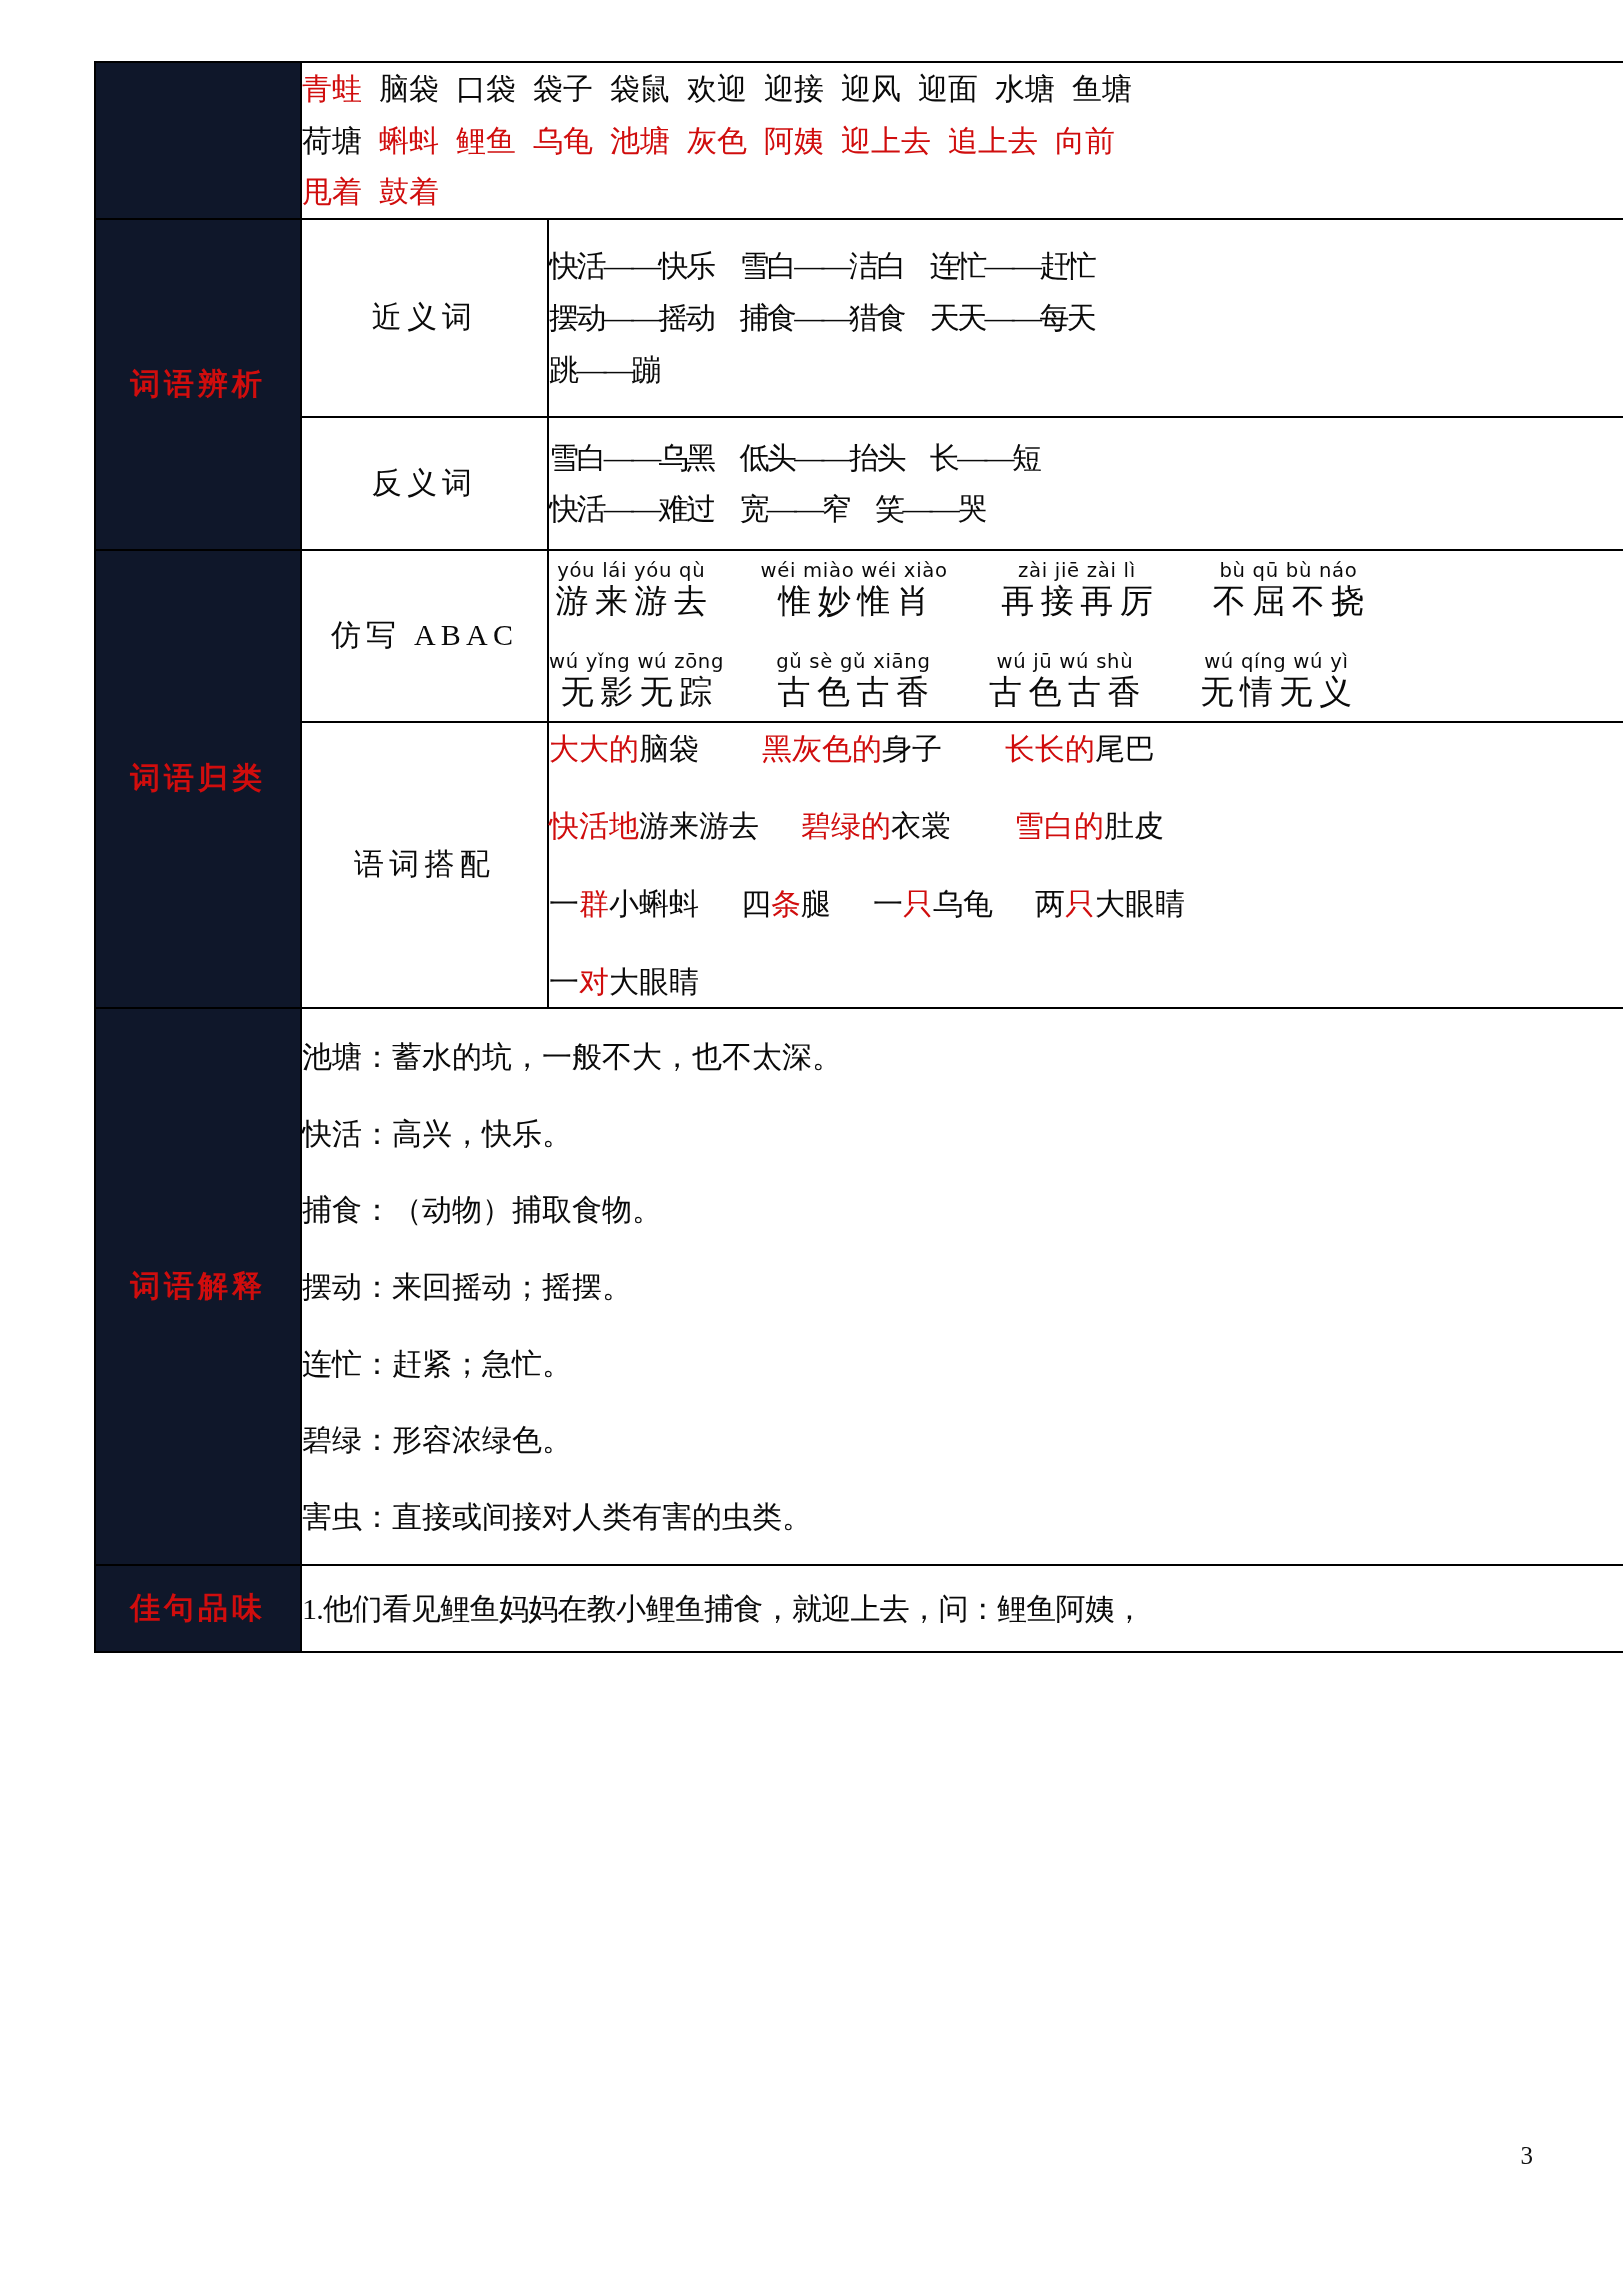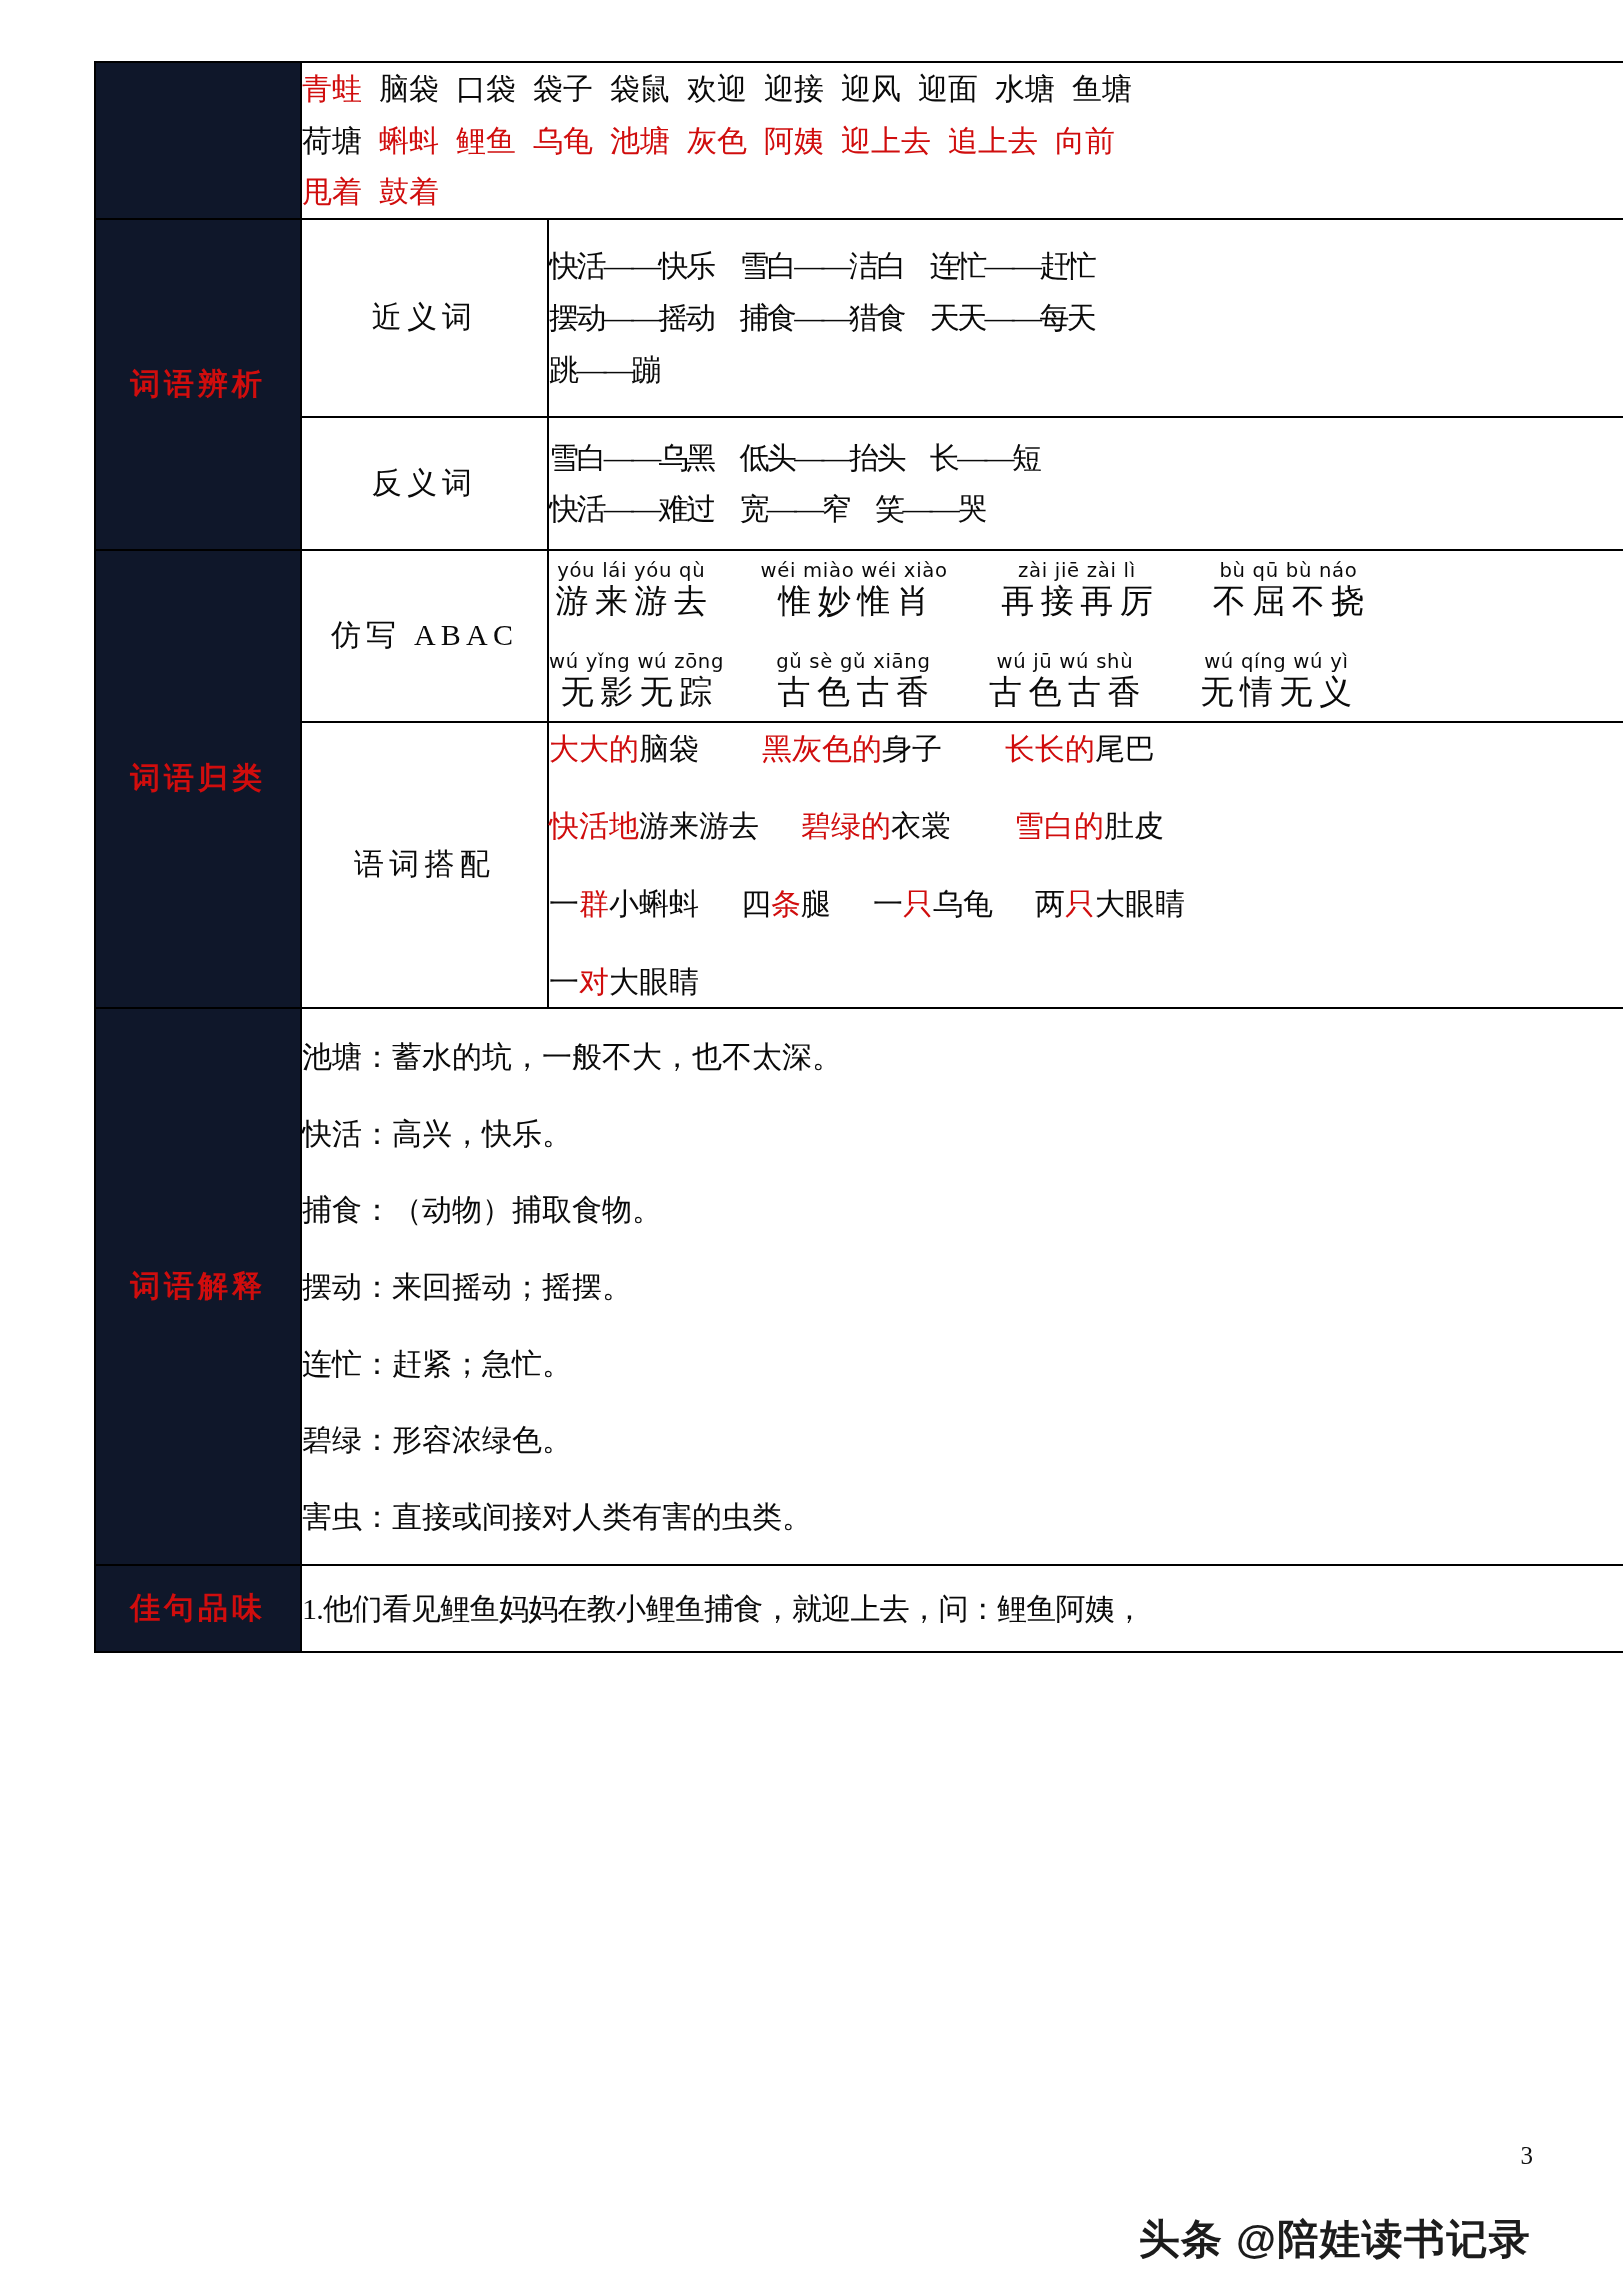--- a/index.html
+++ b/index.html
@@ -286,16 +286,15 @@
         <td class="cat-cell" style="height:85px;margin-top:17px;">佳句品味</td>
         <td class="sentence-cell" colspan="2">
           <span>1.他们看见鲤鱼妈妈在教小鲤鱼捕食，就迎上去，问：鲤鱼阿姨，</span>
         </td>
       </tr>
 
     </tbody>
   </table>
 
   <div class="page-number">3</div>
-  <div class="watermark">头条 @陪娃读书记录</div>
 
 </div>
 
 
 </body></html>

